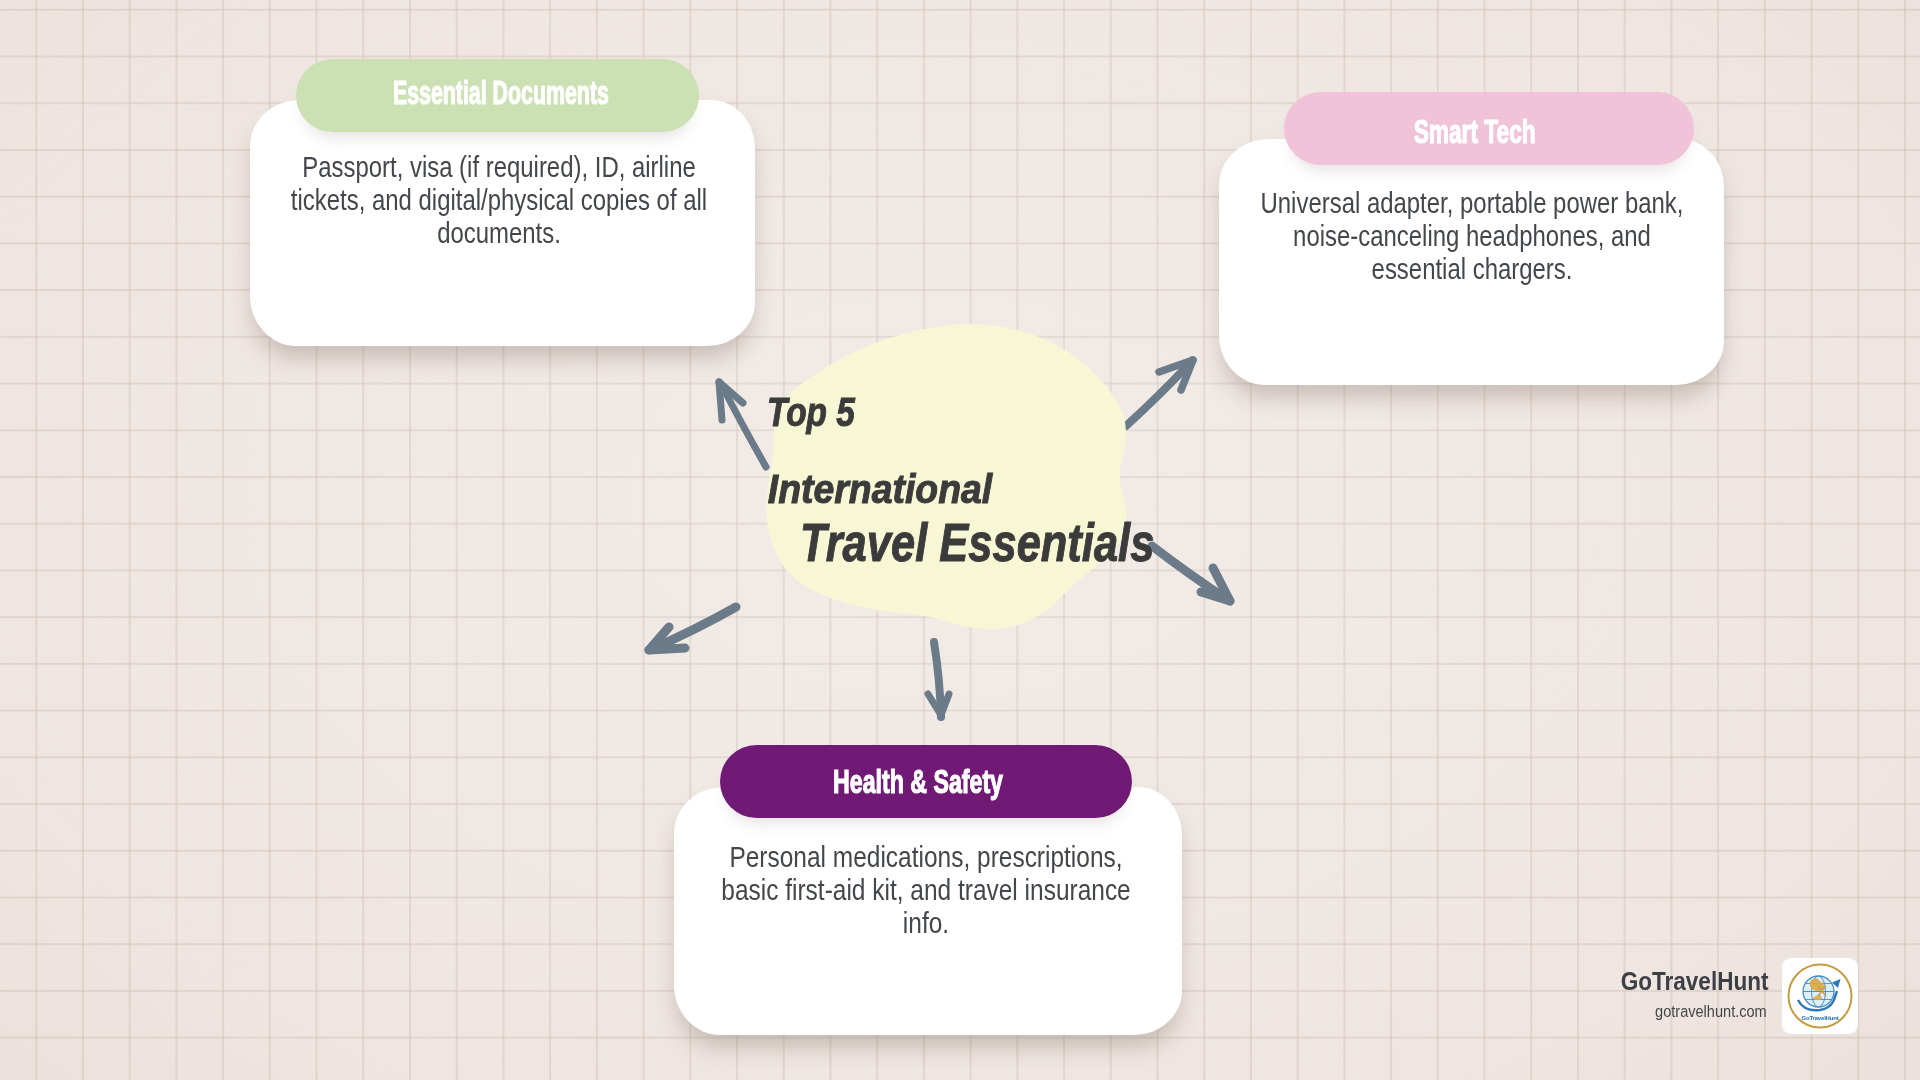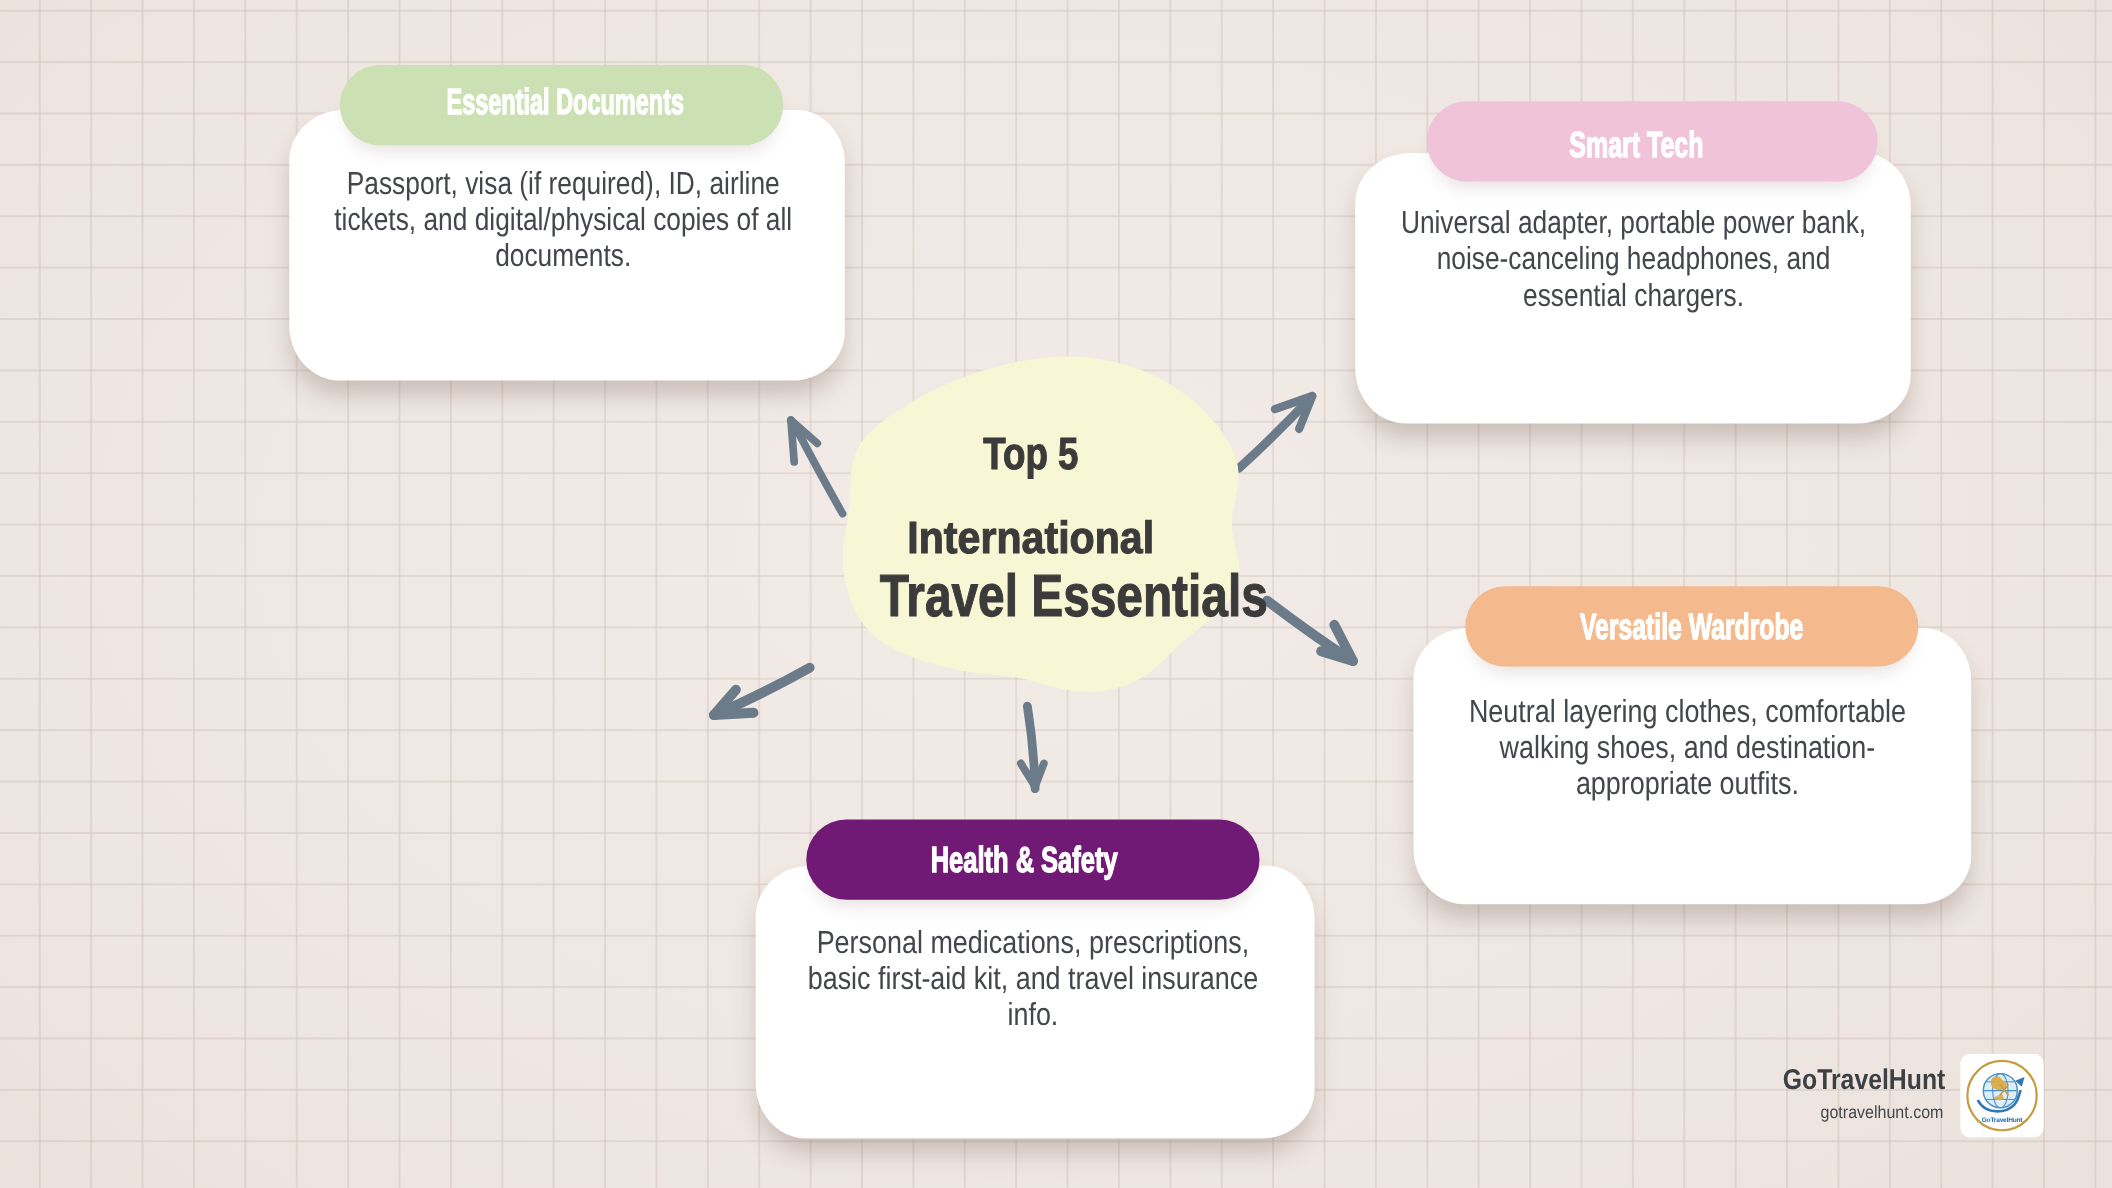--- a/index.html
+++ b/index.html
@@ -11,40 +11,39 @@
       linear-gradient(to right, rgba(209,195,186,0.48) 0 2px, rgba(0,0,0,0) 2px),
       linear-gradient(to bottom, rgba(209,195,186,0.48) 0 2px, rgba(0,0,0,0) 2px);
     background-size:46.72px 46.72px;
     background-position:35.25px 8.8px;
   }
   #vig{position:absolute;left:0;top:0;width:100%;height:100%;
     background:radial-gradient(ellipse 1300px 850px at 49% 46%, rgba(255,255,255,0.13), rgba(193,160,150,0.03) 78%, rgba(176,140,130,0.07) 100%);}
   .card{
     position:absolute; background:#ffffff; border-radius:50px 44px 48px 46px / 46px 48px 44px 50px;
     box-shadow:0 15px 22px -3px rgba(110,90,80,0.30);
-    margin-left:13px;
   }
   .pill{
     position:absolute; height:73px; border-radius:37px;
     display:flex; align-items:center; justify-content:center;
     box-shadow:0 12px 16px -8px rgba(113,92,82,0.20);
   }
   .pill span{
     display:inline-block; white-space:nowrap;
     font-weight:bold; color:#ffffff; font-size:33px; -webkit-text-stroke:1.2px #ffffff;
     transform-origin:center;
   }
   .card p{
     position:absolute; left:50%; width:560px; margin:0 0 0 -280px;
     text-align:center; color:#43464b; font-size:29px; line-height:33px;
     transform:scaleX(0.825); transform-origin:center top;
   }
   .blobtxt{
-    position:absolute; left:757px; width:360px; text-align:center;
-    font-weight:bold; color:#3b3b3b; white-space:nowrap; -webkit-text-stroke:1.0px #3b3b3b;
+    position:absolute; left:757px; width:360px; 
+    font-weight:bold; color:#3b3b3b; white-space:nowrap;font-style:italic; -webkit-text-stroke:1.0px #3b3b3b;
   }
   .blobtxt span{display:inline-block; transform-origin:center;}
 </style>
 </head>
 <body>
 <div id="stage">
   <div id="vig"></div>
 
   <svg width="1920" height="1080" viewBox="0 0 1920 1080" style="position:absolute;left:0;top:0">
     <g fill="none" stroke="#6b7b8a" stroke-linecap="round" stroke-linejoin="round">
@@ -86,26 +85,20 @@
     <p style="top:51px;margin-left:-284px;">Passport, visa (if required), ID, airline<br>tickets, and digital/physical copies of all<br>documents.</p>
   </div>
 
   <div class="card" style="left:1219px;top:139px;width:505px;height:246px;">
     <div class="pill" style="left:65px;top:-47px;width:410px;background:#f0c3d8;">
         <span style="transform:scaleX(0.688);position:relative;left:-14px;top:3px;">Smart Tech</span>
       </div>
     <p style="top:48px;">Universal adapter, portable power bank,<br>noise-canceling headphones, and<br>essential chargers.</p>
   </div>
 
-  <div class="card" style="left:1272px;top:571px;width:507px;height:251px;">
-    <div class="pill" style="left:47px;top:-38px;width:412px;background:#f4b98c;">
-        <span style="transform:scaleX(0.682)">Versatile Wardrobe</span>
-      </div>
-    <p style="top:60px;margin-left:-285px;transform:scaleX(0.844);">Neutral layering clothes, comfortable<br>walking shoes, and destination-<br>appropriate outfits.</p>
-  </div>
 
   <div class="card" style="left:674px;top:787px;width:508px;height:248px;">
     <div class="pill" style="left:46px;top:-42px;width:412px;background:#701a75;">
         <span style="transform:scaleX(0.702);position:relative;left:-8px;">Health &amp; Safety</span>
       </div>
     <p style="top:54px;margin-left:-282px;transform:scaleX(0.844);">Personal medications, prescriptions,<br>basic first-aid kit, and travel insurance<br>info.</p>
   </div>
 
 
   <div style="position:absolute;right:152px;top:968px;font-weight:bold;font-size:26px;line-height:26px;color:#3c3f44;">

